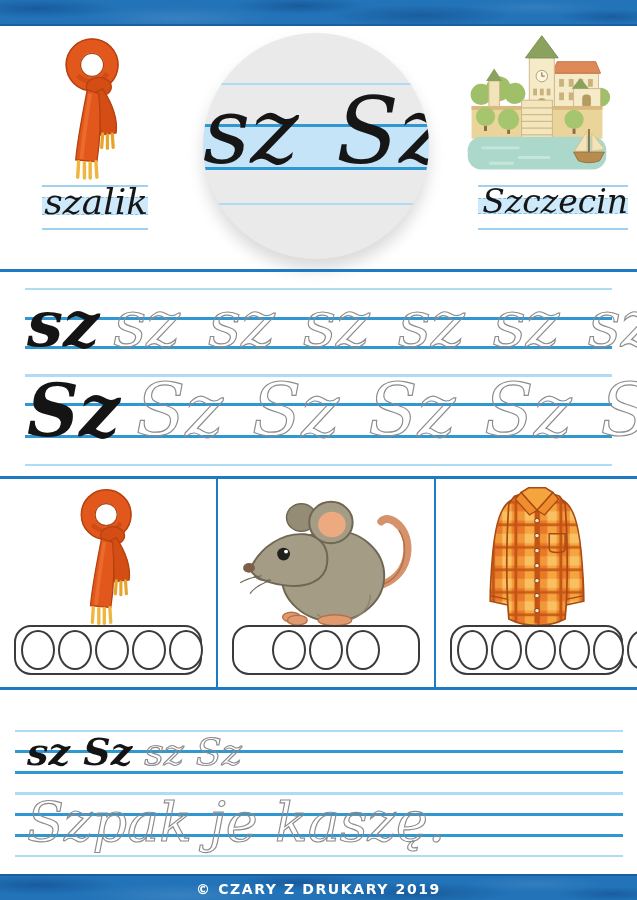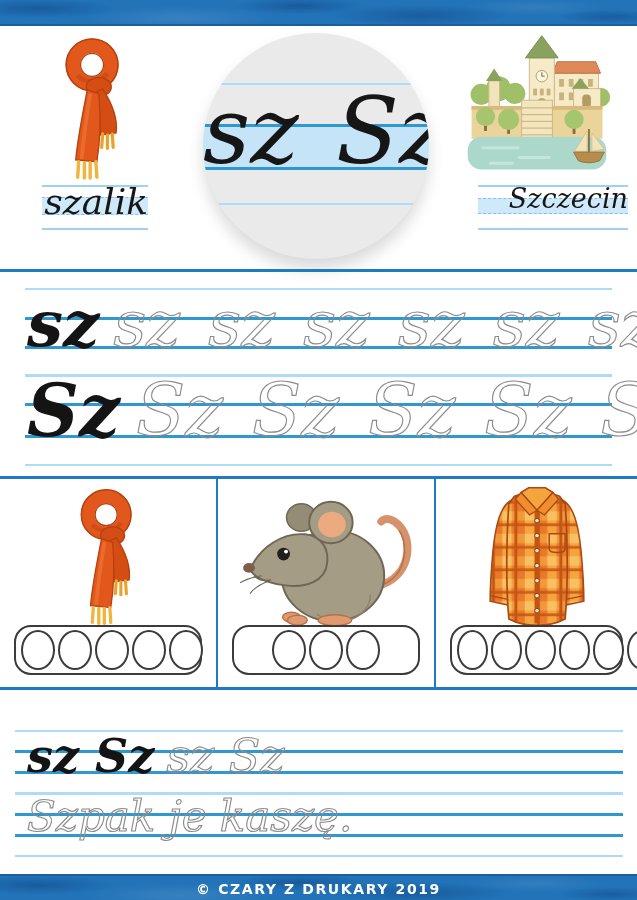--- a/index.html
+++ b/index.html
@@ -195,21 +195,21 @@
     <line x1="134" y1="100" x2="134" y2="126" stroke="#7a5c33" stroke-width="1.6"></line>
     <polygon points="132,102 132,123 119,123" fill="#f2e4b8" stroke="#d9c28c"></polygon>
     <polygon points="137,104 137,123 150,121" fill="#f2e4b8" stroke="#d9c28c"></polygon>
     <path d="M118,124 L150,124 L145,133 Q134,137 123,133 Z" fill="#b98c4e" stroke="#96703a"></path>
   </svg>
 
   <div class="ruled-label" style="left:478px;top:185px;width:150px;height:45px">
     <div class="rl-line" style="top:0"></div>
     <div class="rl-band" style="top:13px;height:16px"></div>
     <div class="rl-line" style="top:43px"></div>
-    <div class="rl-text hw" style="top:0;font-size:27px">Szczecin</div>
+    <div class="rl-text hw" style="top:0;font-size:33px">Szczecin</div>
   </div>
 
   <div class="separator" style="top:269px"></div>
 
   <div class="trace-row" style="left:25px;right:25px;top:288px;height:90px">
     <div class="gl light" style="top:0"></div>
     <div class="gl dark" style="top:29px"></div>
     <div class="gl dark" style="top:58px"></div>
     <div class="gl light" style="top:87px"></div>
     <div class="trace-text hw" style="top:4px;font-size:64px">
@@ -313,31 +313,31 @@
           <span class="count-circle"></span>
         </div>
     </div>
   </div>
 
   <div class="trace-row" style="left:15px;right:14px;top:730px;height:64px">
     <div class="gl light" style="top:0"></div>
     <div class="gl dark" style="top:20px"></div>
     <div class="gl dark" style="top:41px"></div>
     <div class="gl light" style="top:62px"></div>
-    <div class="trace-text hw" style="left:12px;top:3px;font-size:46px">
+    <div class="trace-text hw" style="left:12px;top:3px;font-size:38px">
       <span class="solid">sz Sz</span><span class="dotted" style="margin-left:12px">sz Sz</span>
     </div>
   </div>
 
   <div class="trace-row" style="left:15px;right:14px;top:793px;height:64px">
     <div class="gl light" style="top:0"></div>
     <div class="gl dark" style="top:20px"></div>
     <div class="gl dark" style="top:41px"></div>
     <div class="gl light" style="top:62px"></div>
-    <div class="trace-text hw" style="left:12px;top:3px;font-size:42px">
+    <div class="trace-text hw" style="left:12px;top:3px;font-size:54px">
       <span class="dotted">Szpak je kaszę.</span>
     </div>
   </div>
 
   <footer class="band band-bottom wc">
     <span class="footer-text">© CZARY Z DRUKARY 2019</span>
   </footer>
 
 </div>
 

